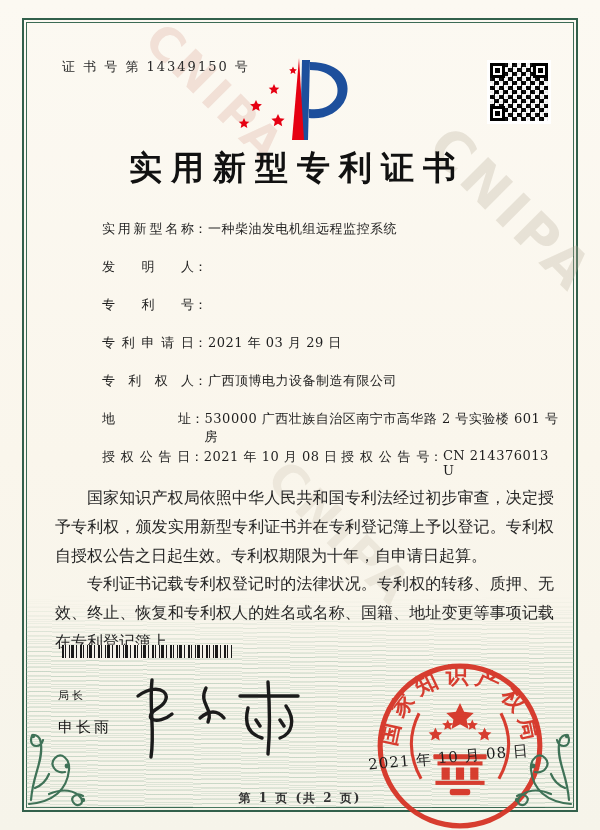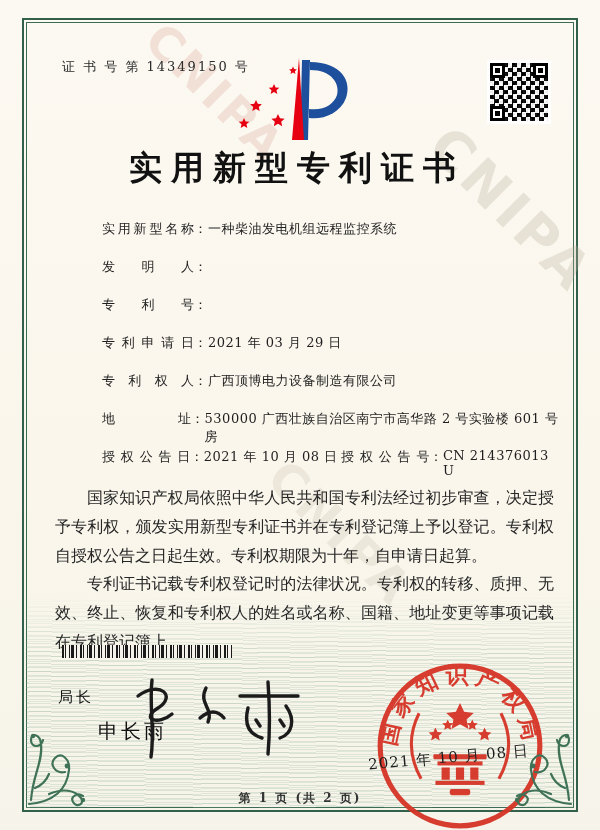--- a/index.html
+++ b/index.html
@@ -38,22 +38,22 @@
   .fcolon{width:14px;}
   .fvalue{letter-spacing:.5px;}
   .vfix{display:inline-block;width:143px;}
   
   .paras{position:absolute;left:55px;right:46px;top:484px;font-size:16px;line-height:1.8;color:#262626;text-align:justify;}
   .paras p{margin:0;text-indent:2em;}
   
   .barcode{position:absolute;left:62px;top:645px;width:170px;height:13px;
     background:repeating-linear-gradient(90deg,#1a1a1a 0 2px,#f4f2ea 2px 3px,#1a1a1a 3px 4px,#f4f2ea 4px 7px,#1a1a1a 7px 8px,#f4f2ea 8px 9px,#1a1a1a 9px 12px,#f4f2ea 12px 14px,#1a1a1a 14px 15px,#f4f2ea 15px 18px);}
   
-  .sign-title{position:absolute;left:58px;top:688px;font-size:15px;letter-spacing:3px;color:#111;}
-  .sign-name{position:absolute;left:58px;top:718px;font-size:20px;letter-spacing:3px;color:#111;margin-left:40px;}
+  .sign-title{position:absolute;left:58px;top:688px;font-size:11px;letter-spacing:3px;color:#111;}
+  .sign-name{position:absolute;left:58px;top:718px;font-size:15px;letter-spacing:3px;color:#111;}
   .signature{position:absolute;left:122px;top:662px;width:200px;height:100px;}
   
   .seal{position:absolute;left:374px;top:660px;width:172px;height:172px;opacity:.95;}
   .seal-date{position:absolute;left:368px;top:748px;width:170px;font-size:15px;color:#1c1c1c;letter-spacing:1px;transform:rotate(-5deg);white-space:nowrap;}
   
   .flourish{position:absolute;width:100px;height:100px;bottom:20px;}
   .fl-left{left:23px;}
   .fl-right{right:23px;transform:scaleX(-1);}
   .footer{position:absolute;left:0;right:0;top:790px;text-align:center;font-size:12px;letter-spacing:2px;color:#333;font-weight:bold;}
 </style>

